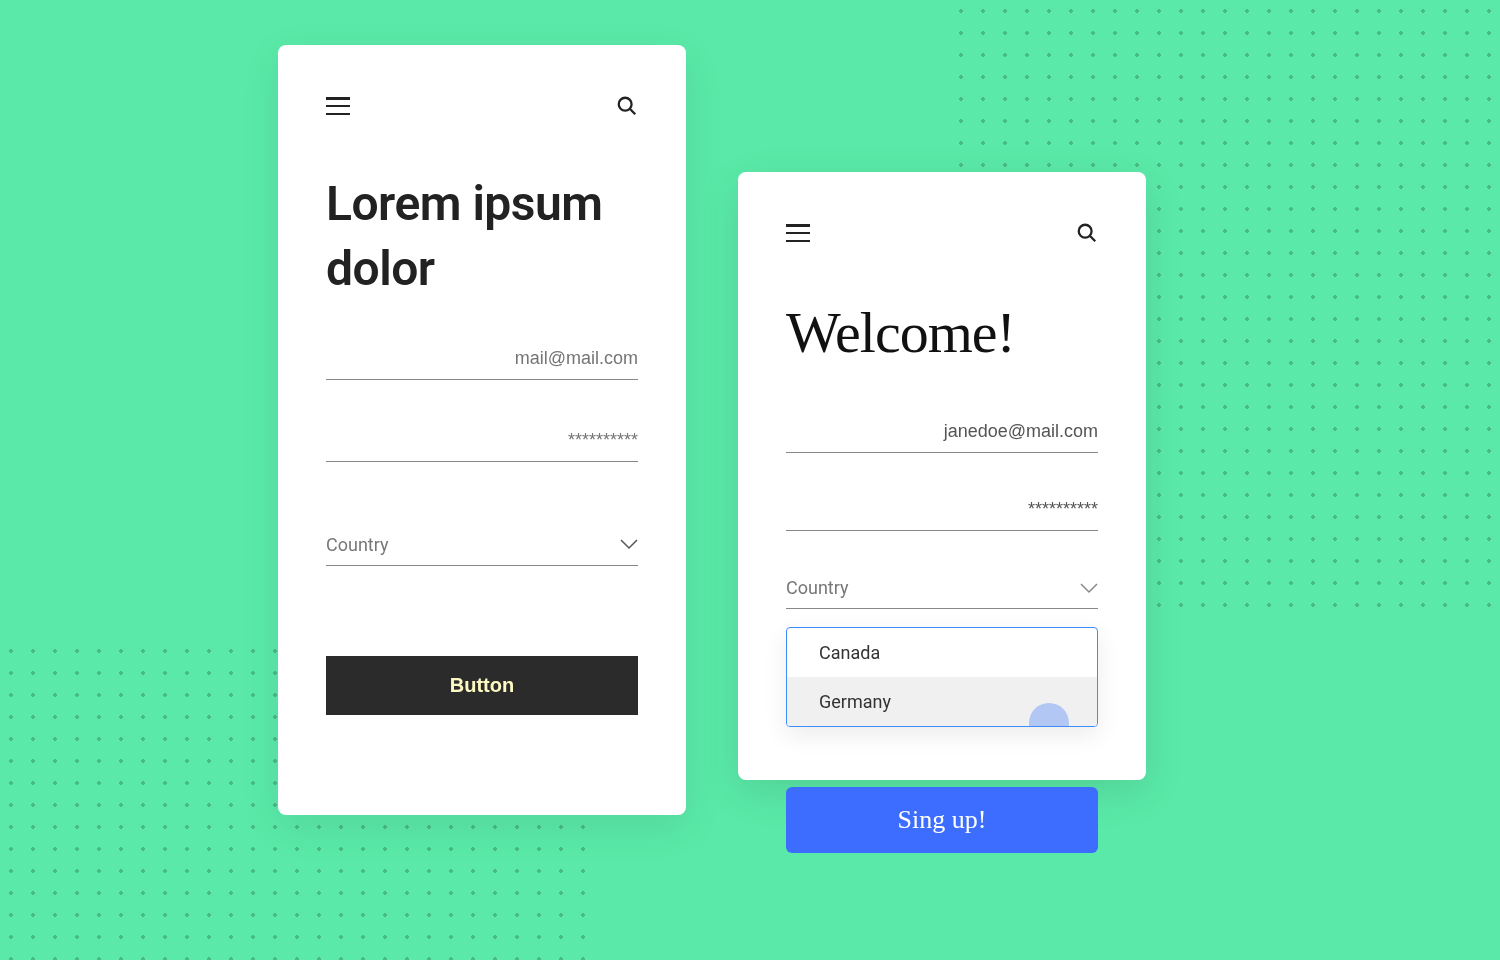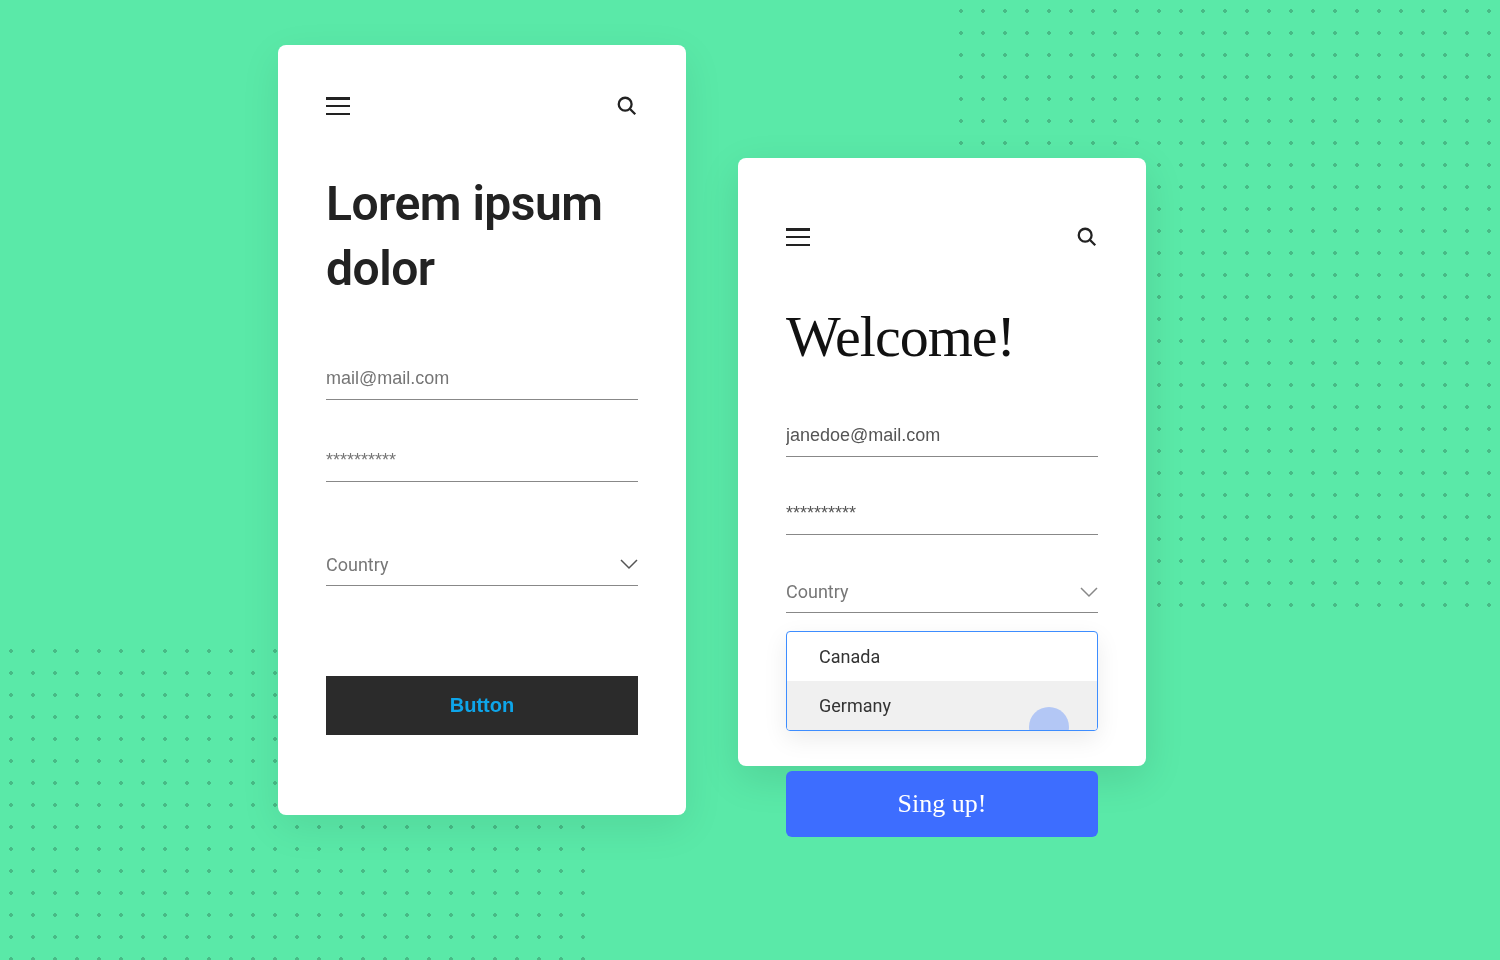--- a/index.html
+++ b/index.html
@@ -47,24 +47,24 @@
     .phone-left {
       left: 278px;
       top: 45px;
       width: 408px;
       height: 770px;
       padding: 50px 48px;
     }
     
     .phone-right {
       left: 738px;
-      top: 158px;
+      top: 172px;
       width: 408px;
       height: 608px;
-      padding: 68px 48px;
+      padding: 50px 48px;
       box-shadow: 0 12px 40px rgba(0,0,0,0.1);
     }
     
     .nav-bar {
       display: flex;
       justify-content: space-between;
       align-items: center;
       margin-bottom: 55px;
     }
     
@@ -92,21 +92,21 @@
       width: 22px;
       height: 22px;
       cursor: pointer;
     }
     
     .heading-left {
       font-size: 48px;
       font-weight: 600;
       color: #222;
       line-height: 1.35;
-      margin-bottom: 56px;
+      margin-bottom: 36px;
       letter-spacing: -0.5px;
     }
     
     .heading-right {
       font-family: "Didot", "Bodoni MT", "Times New Roman", serif;
       font-size: 58px;
       font-weight: 400;
       color: #111;
       margin-bottom: 45px;
       letter-spacing: -1px;
@@ -115,20 +115,21 @@
     .input-field {
       width: 100%;
       border: none;
       border-bottom: 1px solid #888;
       padding: 10px 0;
       font-size: 18px;
       color: #555;
       background: transparent;
       outline: none;
       margin-bottom: 40px;
+      text-align: right;
     }
     
     .phone-right .input-field {
       margin-bottom: 36px;
     }
     
     .input-field.dropdown {
       display: flex;
       justify-content: space-between;
       align-items: center;
@@ -146,21 +147,21 @@
       width: 18px;
       height: 12px;
     }
     
     .dropdown-menu {
       border: 1.5px solid #3d8dff;
       border-radius: 4px;
       box-shadow: 0 8px 24px rgba(0,0,0,0.08);
       background: #fff;
       overflow: hidden;
-      margin-bottom: 40px;
+      margin-bottom: 60px;
       position: relative;
     }
     
     .dropdown-item {
       padding: 14px 32px;
       font-size: 18px;
       color: #333;
       cursor: pointer;
     }
     
@@ -182,21 +183,21 @@
       width: 100%;
       padding: 18px;
       border: none;
       font-size: 20px;
       cursor: pointer;
       text-align: center;
     }
     
     .btn-dark {
       background: #2b2b2b;
-      color: #0ea5e9;
+      color: #fef9c3;
       font-weight: 600;
       margin-top: 30px;
     }
     
     .btn-blue {
       background: #3d6dff;
       color: #ffffff;
       border-radius: 6px;
       font-family: "Didot", "Bodoni MT", "Times New Roman", serif;
       font-size: 26px;

